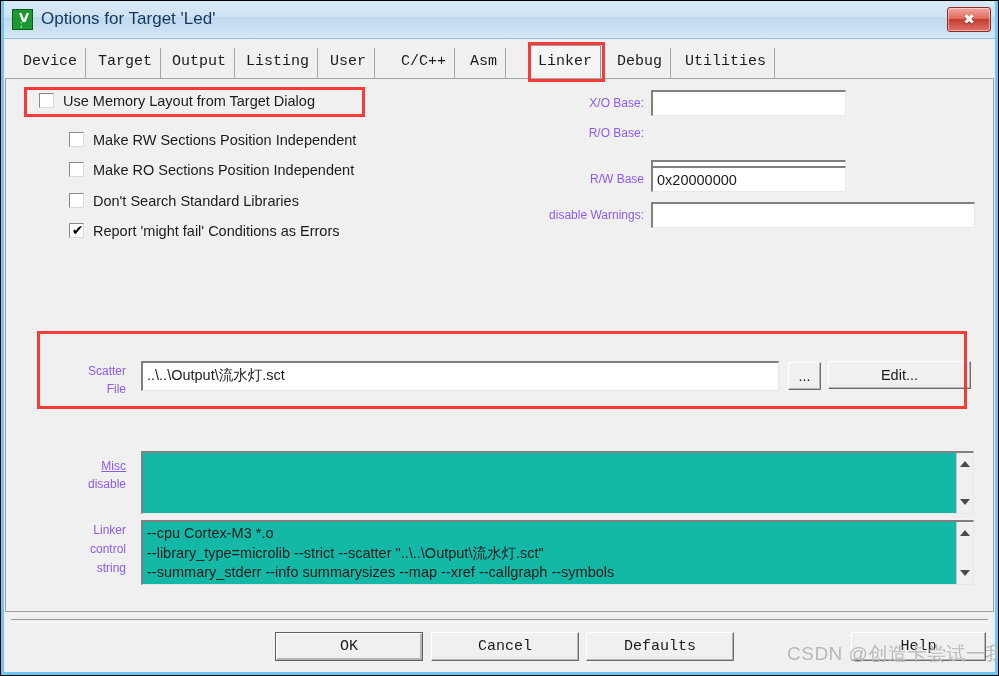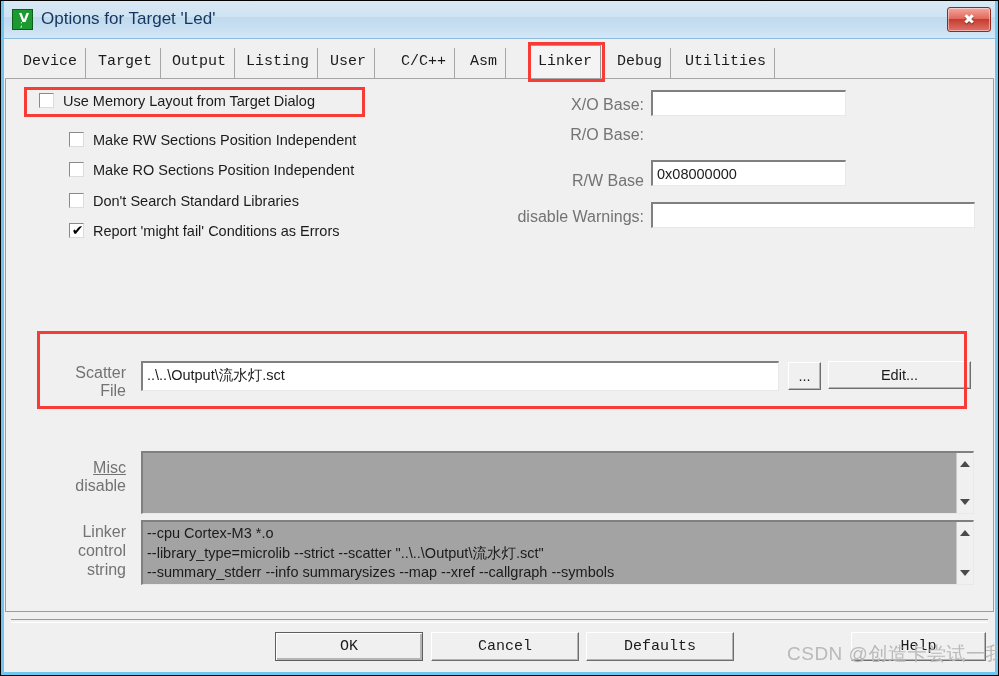--- a/index.html
+++ b/index.html
@@ -146,22 +146,22 @@
     height: 533px;
     background: #f0f0f0;
     box-sizing: border-box;
     border: 1px solid #9c9c9c;
     border-top: none;
   }
 
   .lbl {
     position: absolute;
     font-family: "Liberation Sans", sans-serif;
-    font-size: 16px;
-    color: #737373;
+    font-size: 12px;
+    color: #8b5cf6;
     white-space: nowrap;
   }
   .lbl.right { text-align: right; }
 
   
   .cb-row {
     position: absolute;
     height: 22px;
     cursor: pointer;
   }
@@ -210,21 +210,21 @@
     padding: 2px 0 0 4px;
     white-space: nowrap;
     overflow: hidden;
     cursor: text;
     line-height: 20px;
   }
 
   
   .tarea {
     position: absolute;
-    background: #a3a3a3;
+    background: #14b8a6;
     box-sizing: border-box;
     border-top: 2px solid #808080;
     border-left: 2px solid #808080;
     border-right: 1px solid #e8e8e8;
     border-bottom: 1px solid #e8e8e8;
     overflow: hidden;
     cursor: text;
   }
   .tarea .txt {
     position: absolute;
@@ -376,20 +376,21 @@
       <div class="cb-label">Report 'might fail' Conditions as Errors</div>
     </div>
 
     <div class="lbl right" style="left:470px; top:17px; width:168px;">X/O Base:</div>
     <div class="tinput" style="left:645px; top:11px; width:195px; height:26px;" placeholder=""></div>
 
     <div class="lbl right" style="left:470px; top:47px; width:168px;">R/O Base:</div>
     <div class="tinput" style="left:645px; top:50px; width:195px; height:26px;margin-top:31px;" placeholder="">0x08000000</div>
 
     <div class="lbl right" style="left:470px; top:93px; width:168px;">R/W Base</div>
+    <div class="tinput" style="left:645px; top:87px; width:195px; height:26px;" placeholder="">0x20000000</div>
 
     <div class="lbl right" style="left:410px; top:129px; width:228px;">disable Warnings:</div>
     <div class="tinput" style="left:645px; top:123px; width:324px; height:26px;" placeholder=""></div>
 
     <div class="lbl right" style="left:40px; top:285px; width:80px;">Scatter</div>
     <div class="lbl right" style="left:40px; top:303px; width:80px;">File</div>
     <div class="tinput" style="left:135px; top:282px; width:638px; height:30px;" placeholder="">..\..\Output\流水灯.sct</div>
     <div class="btn" style="left:782px; top:283px; width:33px; height:28px; line-height:26px;">...</div>
     <div class="btn" style="left:822px; top:282px; width:143px; height:28px; line-height:26px;">Edit...</div>
 

